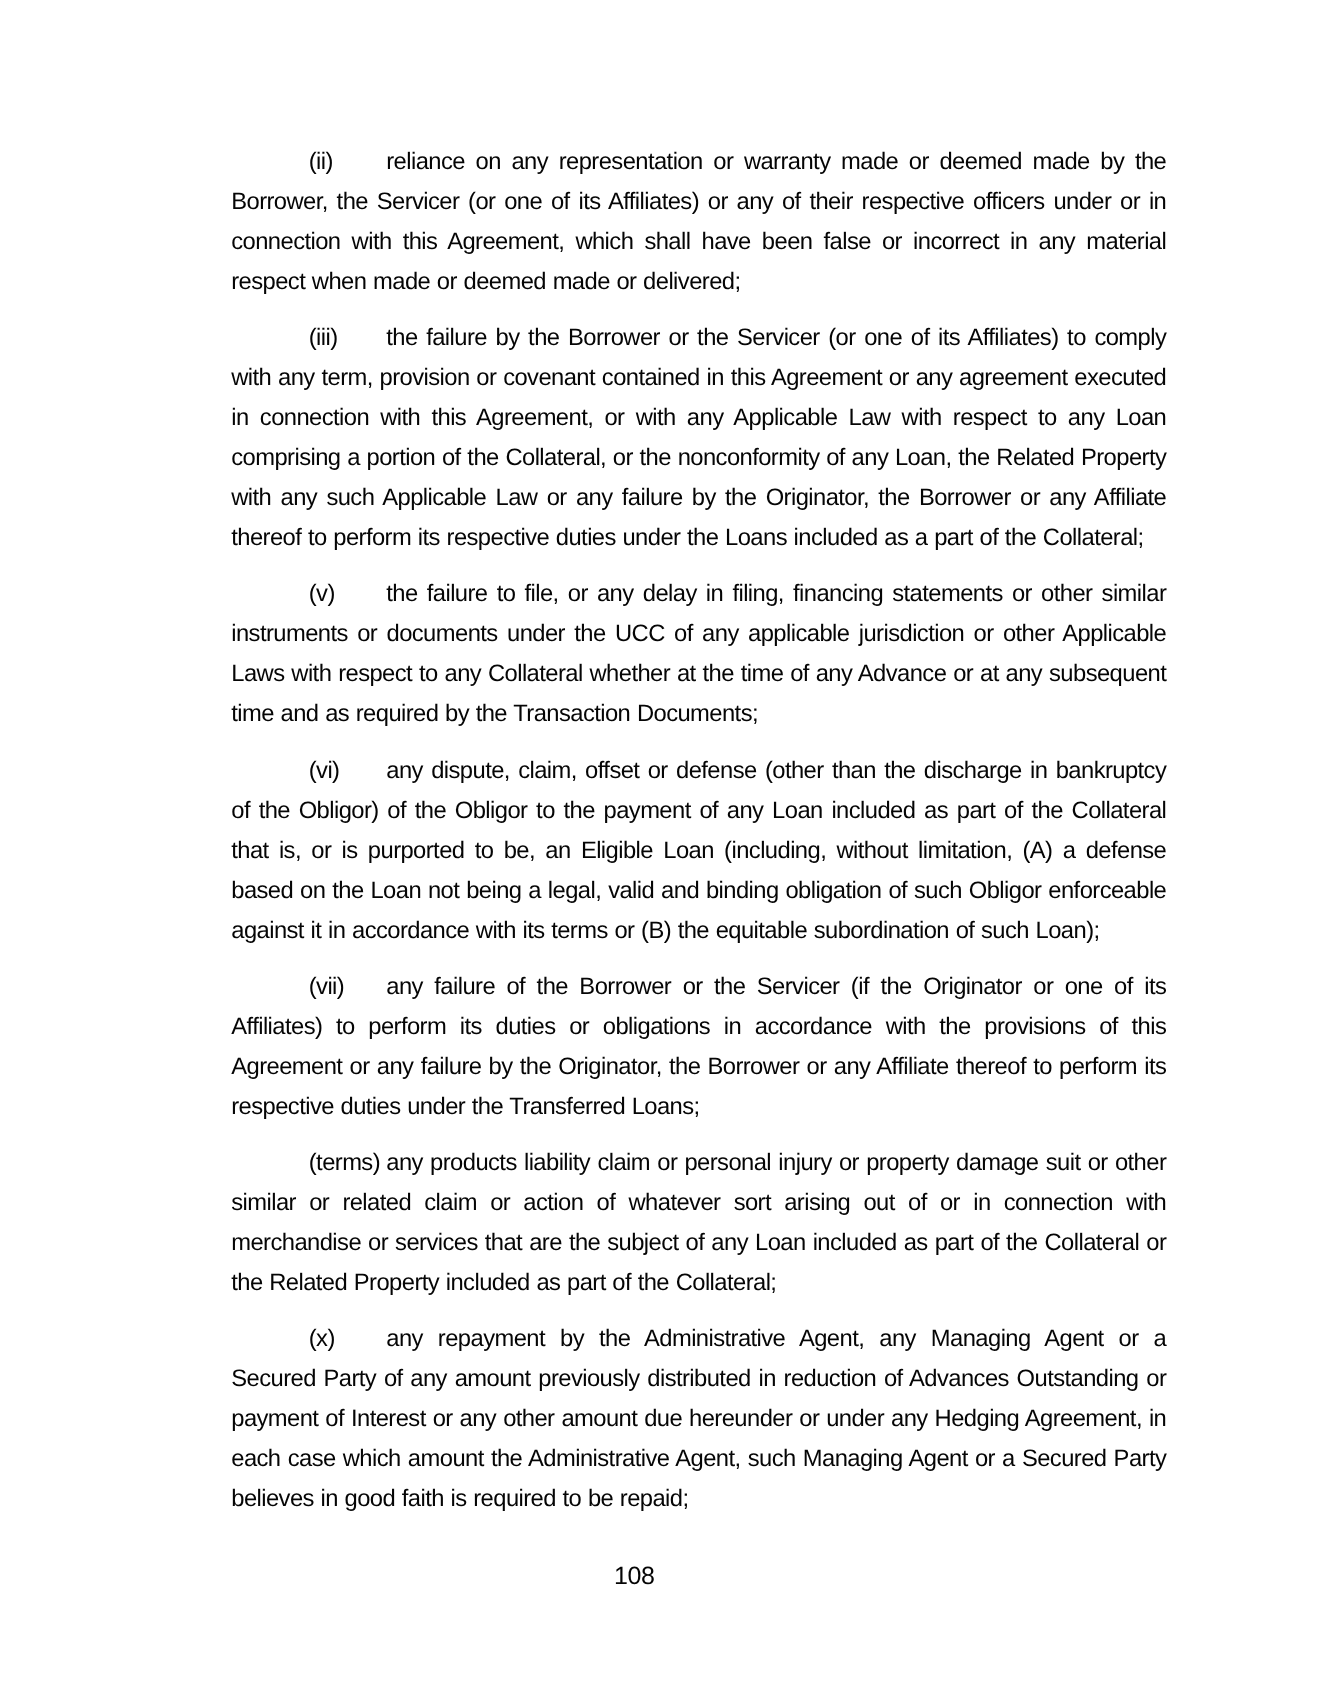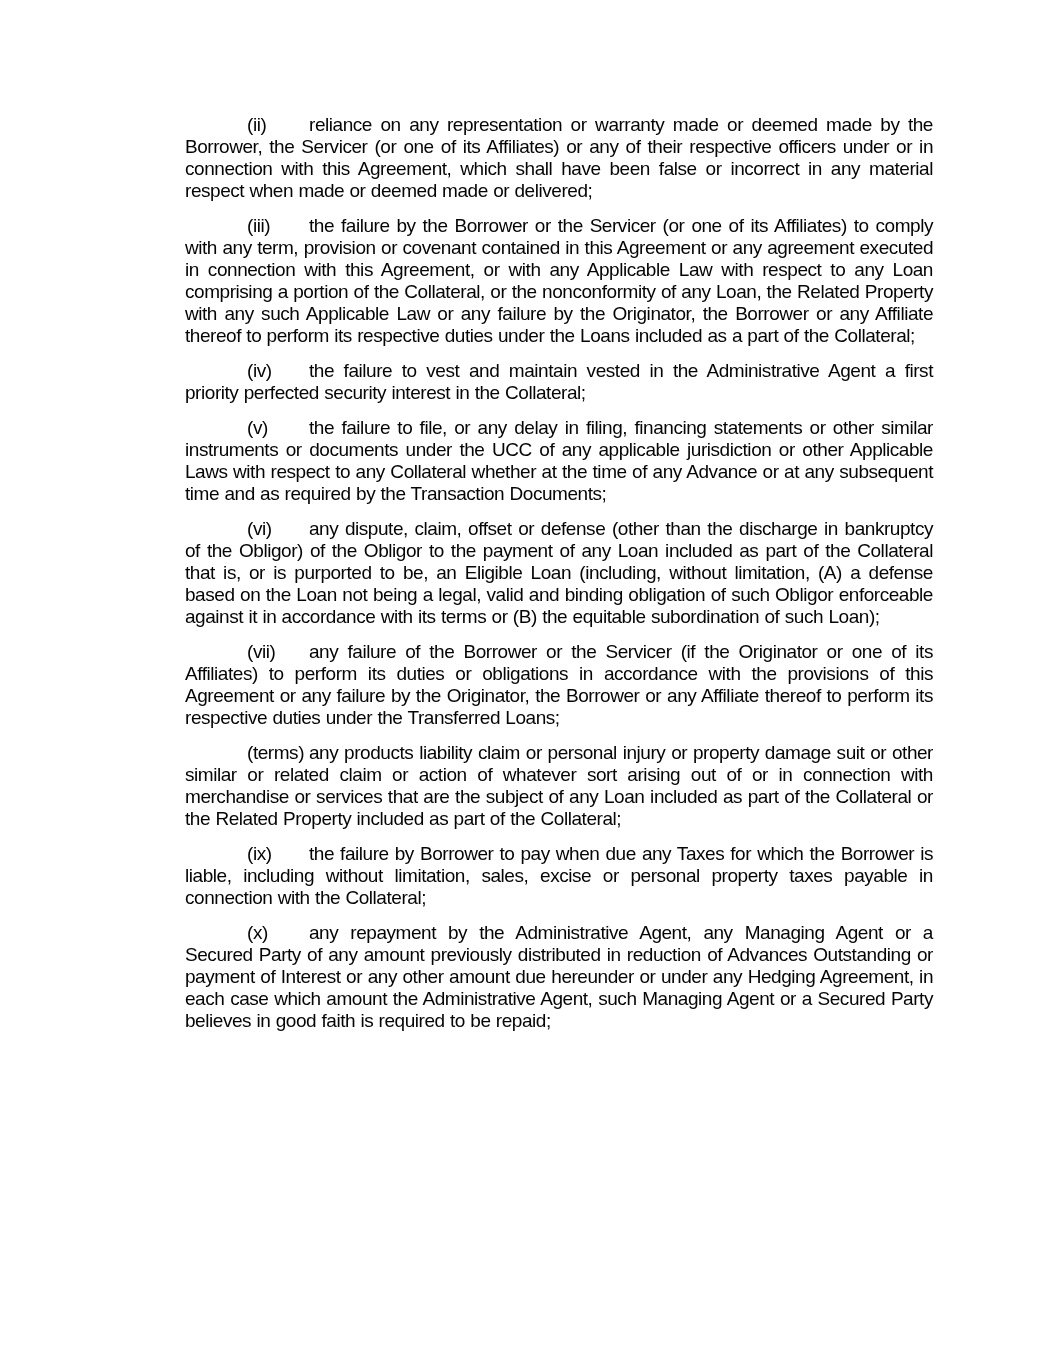--- a/index.html
+++ b/index.html
@@ -18,21 +18,21 @@
   }
   .content {
     position: absolute;
     left: 185px;
     top: 114px;
     width: 748px;
   }
   p.clause {
     margin: 0 0 13px 0;
     font-size: 19px;
-    line-height: 22px;
+    line-height: 32px;
     text-align: justify;
     text-indent: 62px;
     letter-spacing: -0.45px;
     word-spacing: 0.5px;
   }
   .marker {
     display: inline-block;
     width: 62px;
     text-indent: 0;
     letter-spacing: -0.45px;
@@ -47,21 +47,20 @@
     letter-spacing: -0.3px;
   }
 </style>
 </head>
 <body>
 
 <div class="page">
   <div class="content">
     <p class="clause"><span class="marker">(ii)</span><span>reliance on any representation or warranty made or deemed made by the Borrower, the Servicer (or one of its Affiliates) or any of their respective officers under or in connection with this Agreement, which shall have been false or incorrect in any material respect when made or deemed made or delivered;</span></p>
     <p class="clause"><span class="marker">(iii)</span><span>the failure by the Borrower or the Servicer (or one of its Affiliates) to comply with any term, provision or covenant contained in this Agreement or any agreement executed in connection with this Agreement, or with any Applicable Law with respect to any Loan comprising a portion of the Collateral, or the nonconformity of any Loan, the Related Property with any such Applicable Law or any failure by the Originator, the Borrower or any Affiliate thereof to perform its respective duties under the Loans included as a part of the Collateral;</span></p>
-    <p class="clause"><span class="marker">(iv)</span><span>the failure to vest and maintain vested in the Administrative Agent a first priority perfected security interest in the Collateral;</span></p>
     <p class="clause"><span class="marker">(v)</span><span>the failure to file, or any delay in filing, financing statements or other similar instruments or documents under the UCC of any applicable jurisdiction or other Applicable Laws with respect to any Collateral whether at the time of any Advance or at any subsequent time and as required by the Transaction Documents;</span></p>
     <p class="clause"><span class="marker">(vi)</span><span>any dispute, claim, offset or defense (other than the discharge in bankruptcy of the Obligor) of the Obligor to the payment of any Loan included as part of the Collateral that is, or is purported to be, an Eligible Loan (including, without limitation, (A) a defense based on the Loan not being a legal, valid and binding obligation of such Obligor enforceable against it in accordance with its terms or (B) the equitable subordination of such Loan);</span></p>
     <p class="clause"><span class="marker">(vii)</span><span>any failure of the Borrower or the Servicer (if the Originator or one of its Affiliates) to perform its duties or obligations in accordance with the provisions of this Agreement or any failure by the Originator, the Borrower or any Affiliate thereof to perform its respective duties under the Transferred Loans;</span></p>
     <p class="clause"><span class="marker">(terms)</span><span>any products liability claim or personal injury or property damage suit or other similar or related claim or action of whatever sort arising out of or in connection with merchandise or services that are the subject of any Loan included as part of the Collateral or the Related Property included as part of the Collateral;</span></p>
-    <p class="clause"><span class="marker">(ix)</span><span>the failure by Borrower to pay when due any Taxes for which the Borrower is liable, including without limitation, sales, excise or personal property taxes payable in connection with the Collateral;</span></p>
     <p class="clause"><span class="marker">(x)</span><span>any repayment by the Administrative Agent, any Managing Agent or a Secured Party of any amount previously distributed in reduction of Advances Outstanding or payment of Interest or any other amount due hereunder or under any Hedging Agreement, in each case which amount the Administrative Agent, such Managing Agent or a Secured Party believes in good faith is required to be repaid;</span></p>
   </div>
+  <div class="footer">108</div>
 </div>
 
 </body></html>

